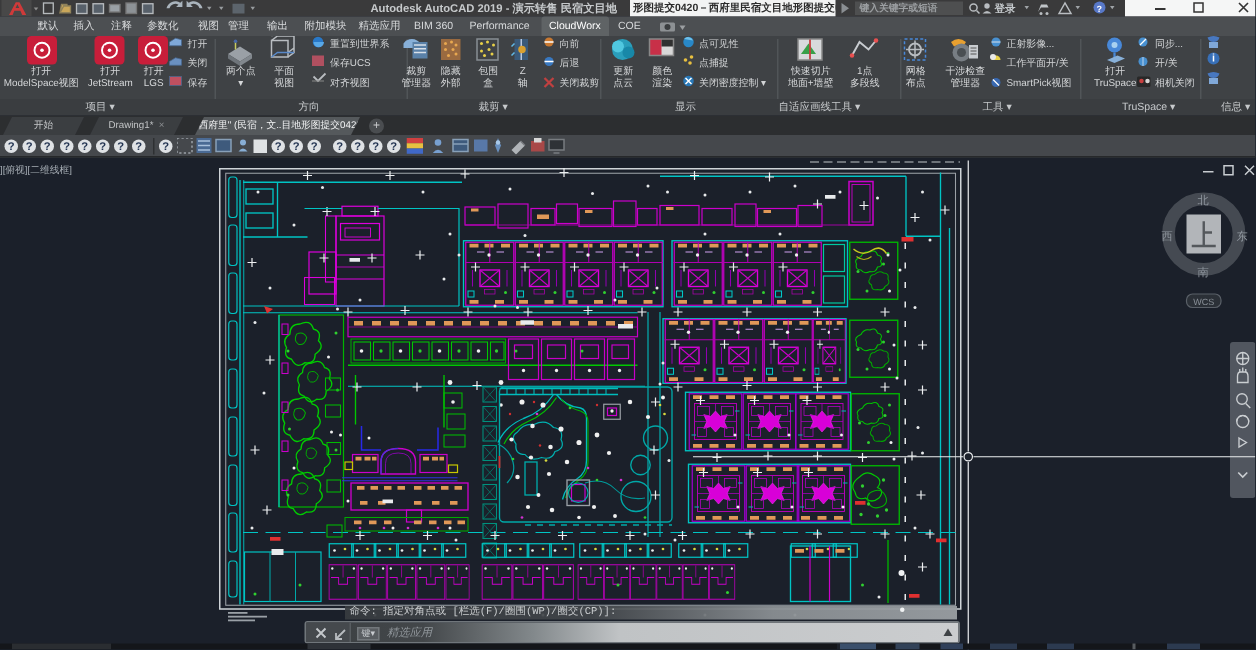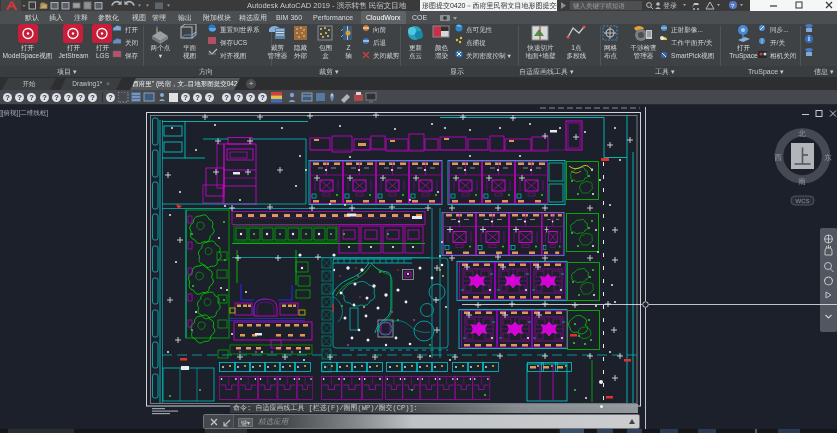--- a/index.html
+++ b/index.html
@@ -1,21 +1,21 @@
 <!DOCTYPE html>
 <html><head>
 <meta charset="utf-8">
 <style>
   * { margin:0; padding:0; box-sizing:border-box; }
   html,body { width:837px; height:433px; overflow:hidden; background:#1b202a;
     font-family:"Liberation Sans", sans-serif; }
   #app { position:relative; width:837px; height:433px; overflow:hidden; }
   .abs { position:absolute; }
   
-  #titlebar { position:absolute; left:0; top:0; width:837px; height:11px; background:#3a3a3b; }
+  #titlebar { position:absolute; left:0; top:0; width:837px; height:11px; background:#3a3a3b;font-weight:bold; }
   #titlebar .wright { position:absolute; right:0; top:0; width:87px; height:11px; background:#f5f6f6; }
   #ttext { position:absolute; left:247px; top:0px; color:#c6c9cb; font-size:7.5px; line-height:11px; white-space:nowrap; }
   #filebox { position:absolute; left:420px; top:0px; width:137px; height:11px; background:#f2f3f3; color:#2b2b2b; font-size:7px; line-height:11px; overflow:hidden; white-space:nowrap; text-align:right; padding-right:3px; }
   #searchf { position:absolute; left:570px; top:1px; width:72px; height:9px; background:#4e4f50; color:#9b9ea1; font-size:6.5px; line-height:9px; padding-left:3px; overflow:hidden; white-space:nowrap;}
   
   #tabrow { position:absolute; left:0; top:11px; width:837px; height:13px; background:#4c4f52; }
   #tabrow span.t { position:absolute; top:0; height:13px; line-height:13px; font-size:7px; color:#d8dadc; white-space:nowrap; }
   #tabrow span.hl { background:#5f6365; color:#fff; padding:0 5px; border-radius:2px 2px 0 0; }
   
   #ribbon { position:absolute; left:0; top:24px; width:837px; height:53px; background:#3f4245; overflow:hidden;}
@@ -1174,21 +1174,21 @@
           <rect x="0" y="2" width="9" height="7" fill="#a84848"></rect>
           <rect x="2" y="0" width="5" height="3" fill="#d8d8d8"></rect>
         </g>
       <g transform="translate(95,0)">
           <rect x="0" y="1" width="10" height="7" fill="#2e3236" stroke="#787c80"></rect>
           <path d="M3 10 h4" stroke="#787c80"></path>
         </g>
     </svg>
   </div>
 
-  <div id="prompt">命令: 自适应画线工具 [栏选(F)/圈围(WP)/圈交(CP)]:</div>
+  <div id="prompt">命令: 指定对角点或 [栏选(F)/圈围(WP)/圈交(CP)]:</div>
   <div class="abs" style="left:600px;top:405px;width:3px;height:3px;border-radius:1.5px;background:#f0f2f3"></div>
   <div id="cmdbar">
     <div id="cmdbtns"></div>
     <svg class="abs" style="left:2px;top:1px" width="30" height="12">
       <path d="M5 3 l6 6 m0 -6 l-6 6" stroke="#c4c8cb" stroke-width="1.3"></path>
       <path d="M18 10 l6 -6 m-6 2 l0 4 l4 0" stroke="#b8bcc0" stroke-width="1.2" fill="none"></path>
     </svg>
     <div class="abs" style="left:34px;top:2.5px;width:15px;height:9px;background:#595d61;border:1px solid #72777b;color:#c8ccd0;font-size:6px;line-height:8px;text-align:center">键▾</div>
     <div class="abs" style="left:54px;top:2px;color:#90969b;font-size:7.5px;font-style:italic">精选应用</div>
     <div class="abs" style="right:4px;top:4px;width:0;height:0;border-left:3.5px solid transparent;border-right:3.5px solid transparent;border-bottom:5px solid #3e4245"></div>

